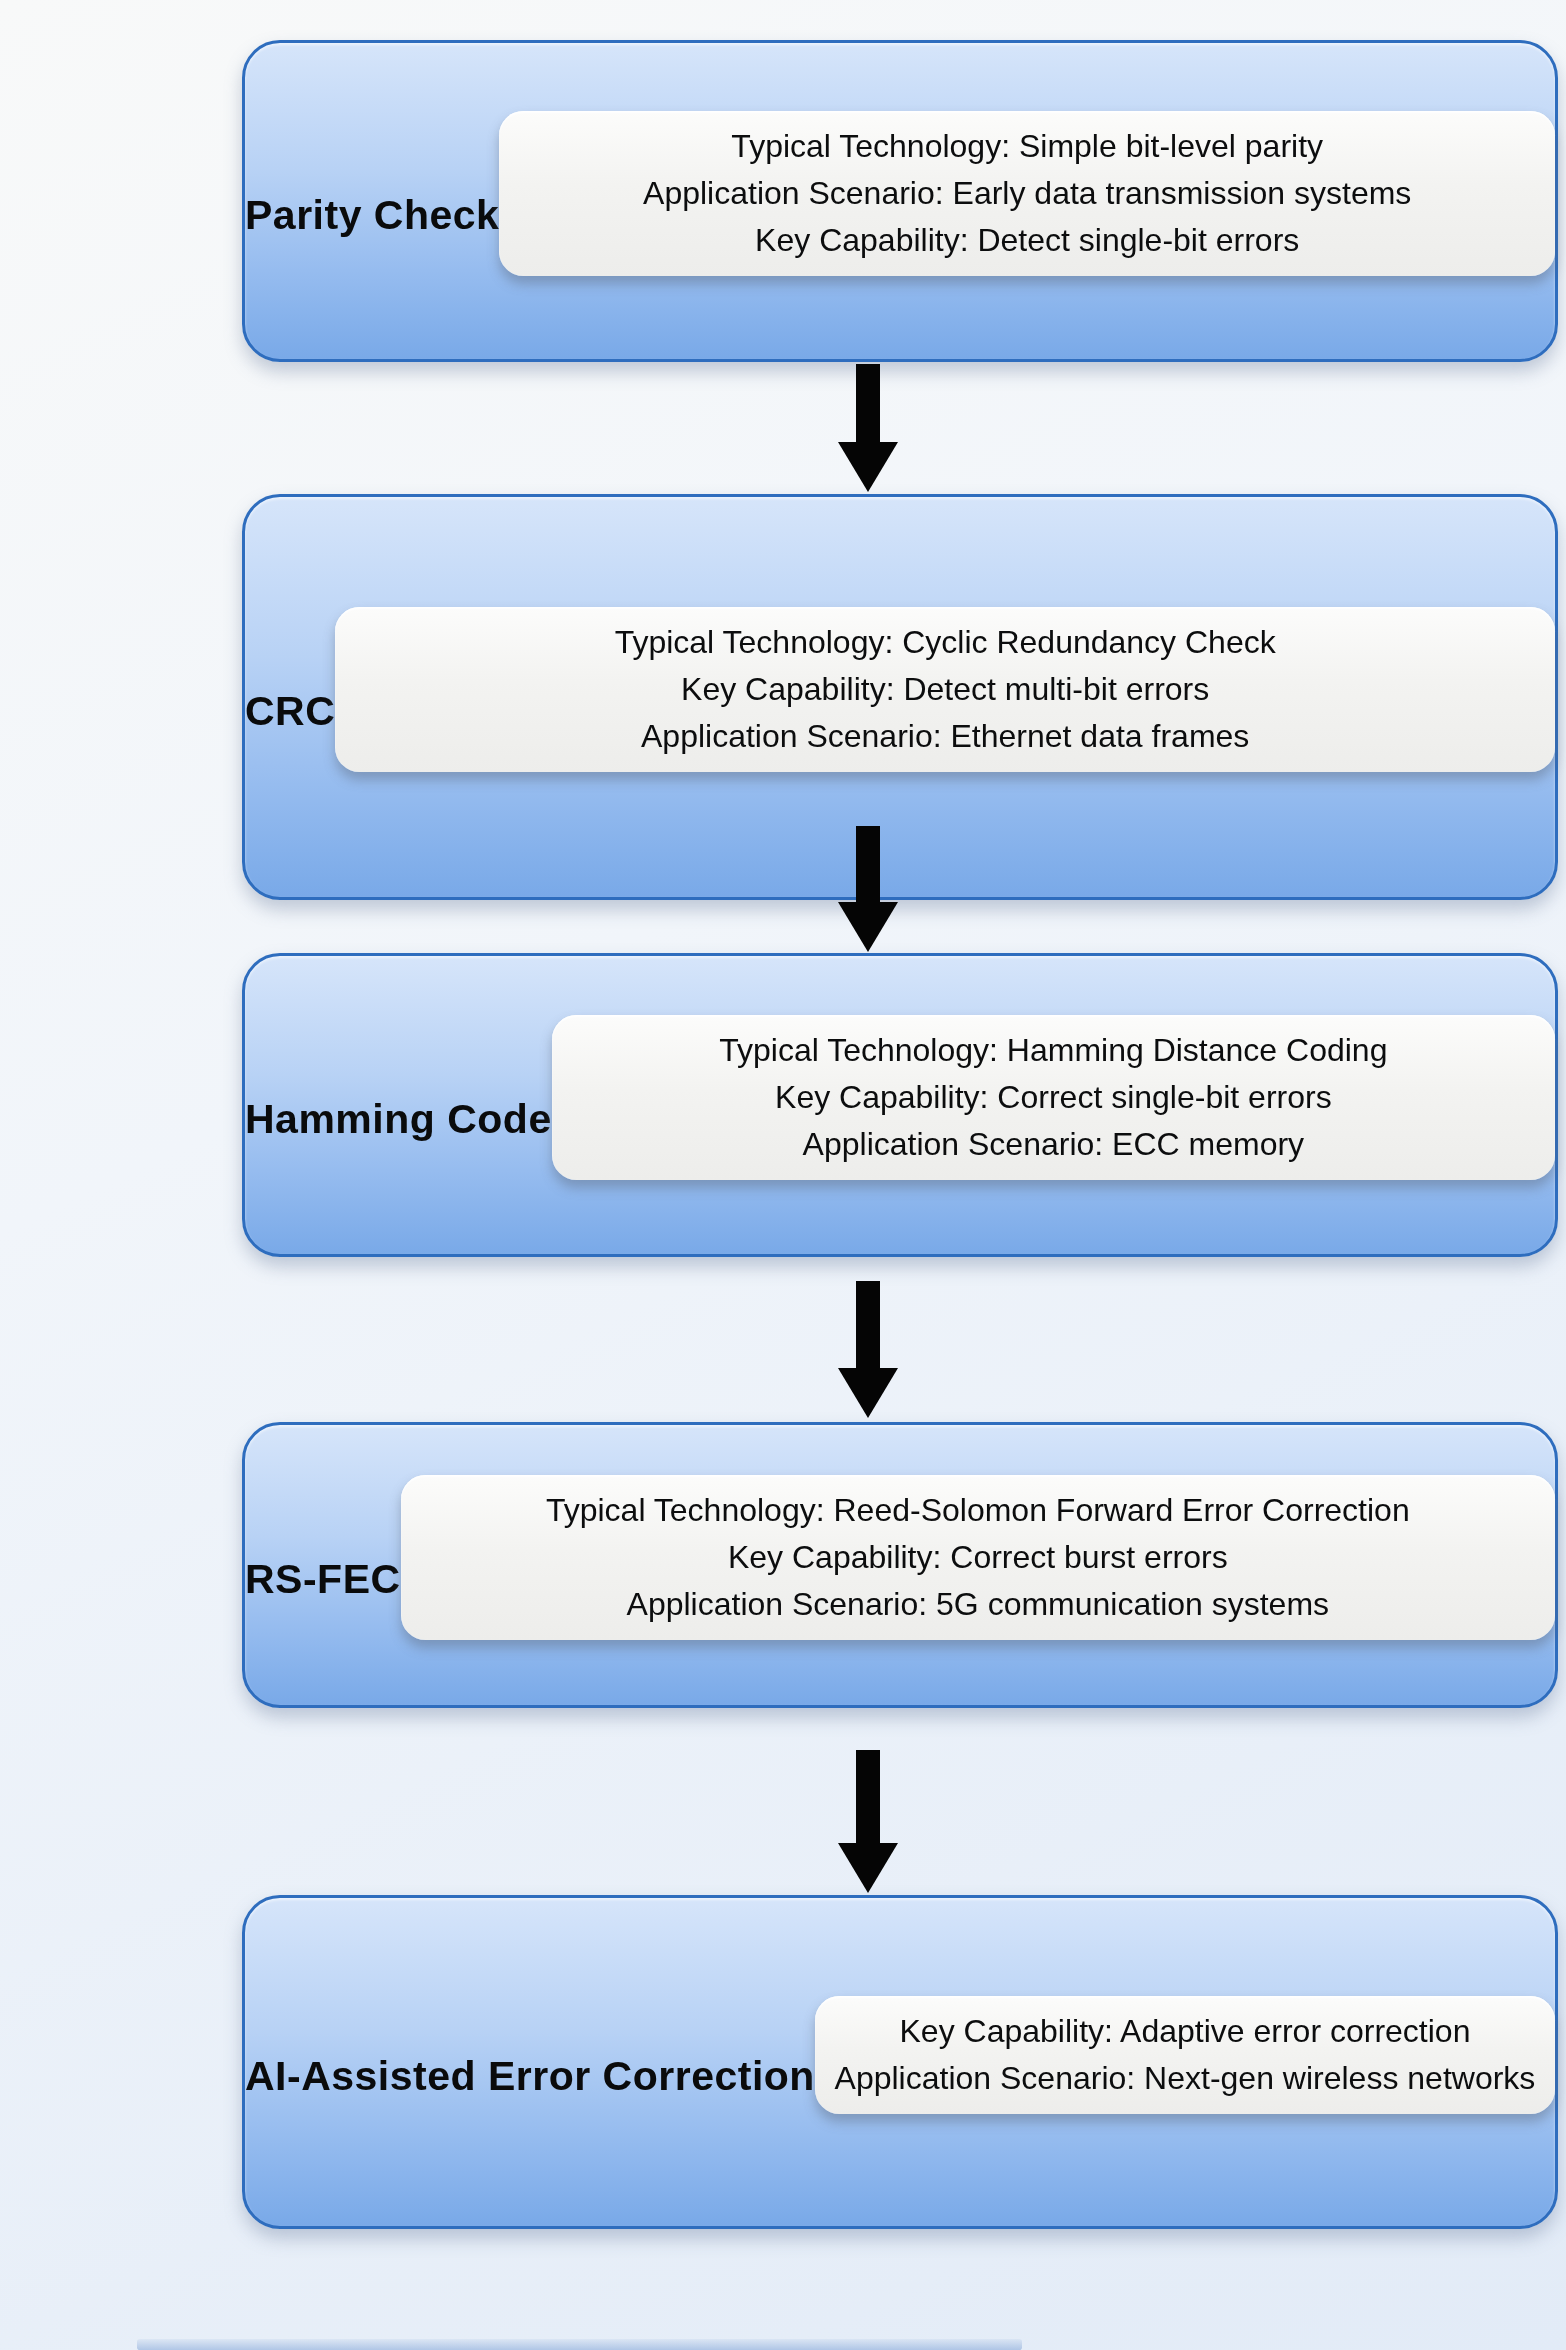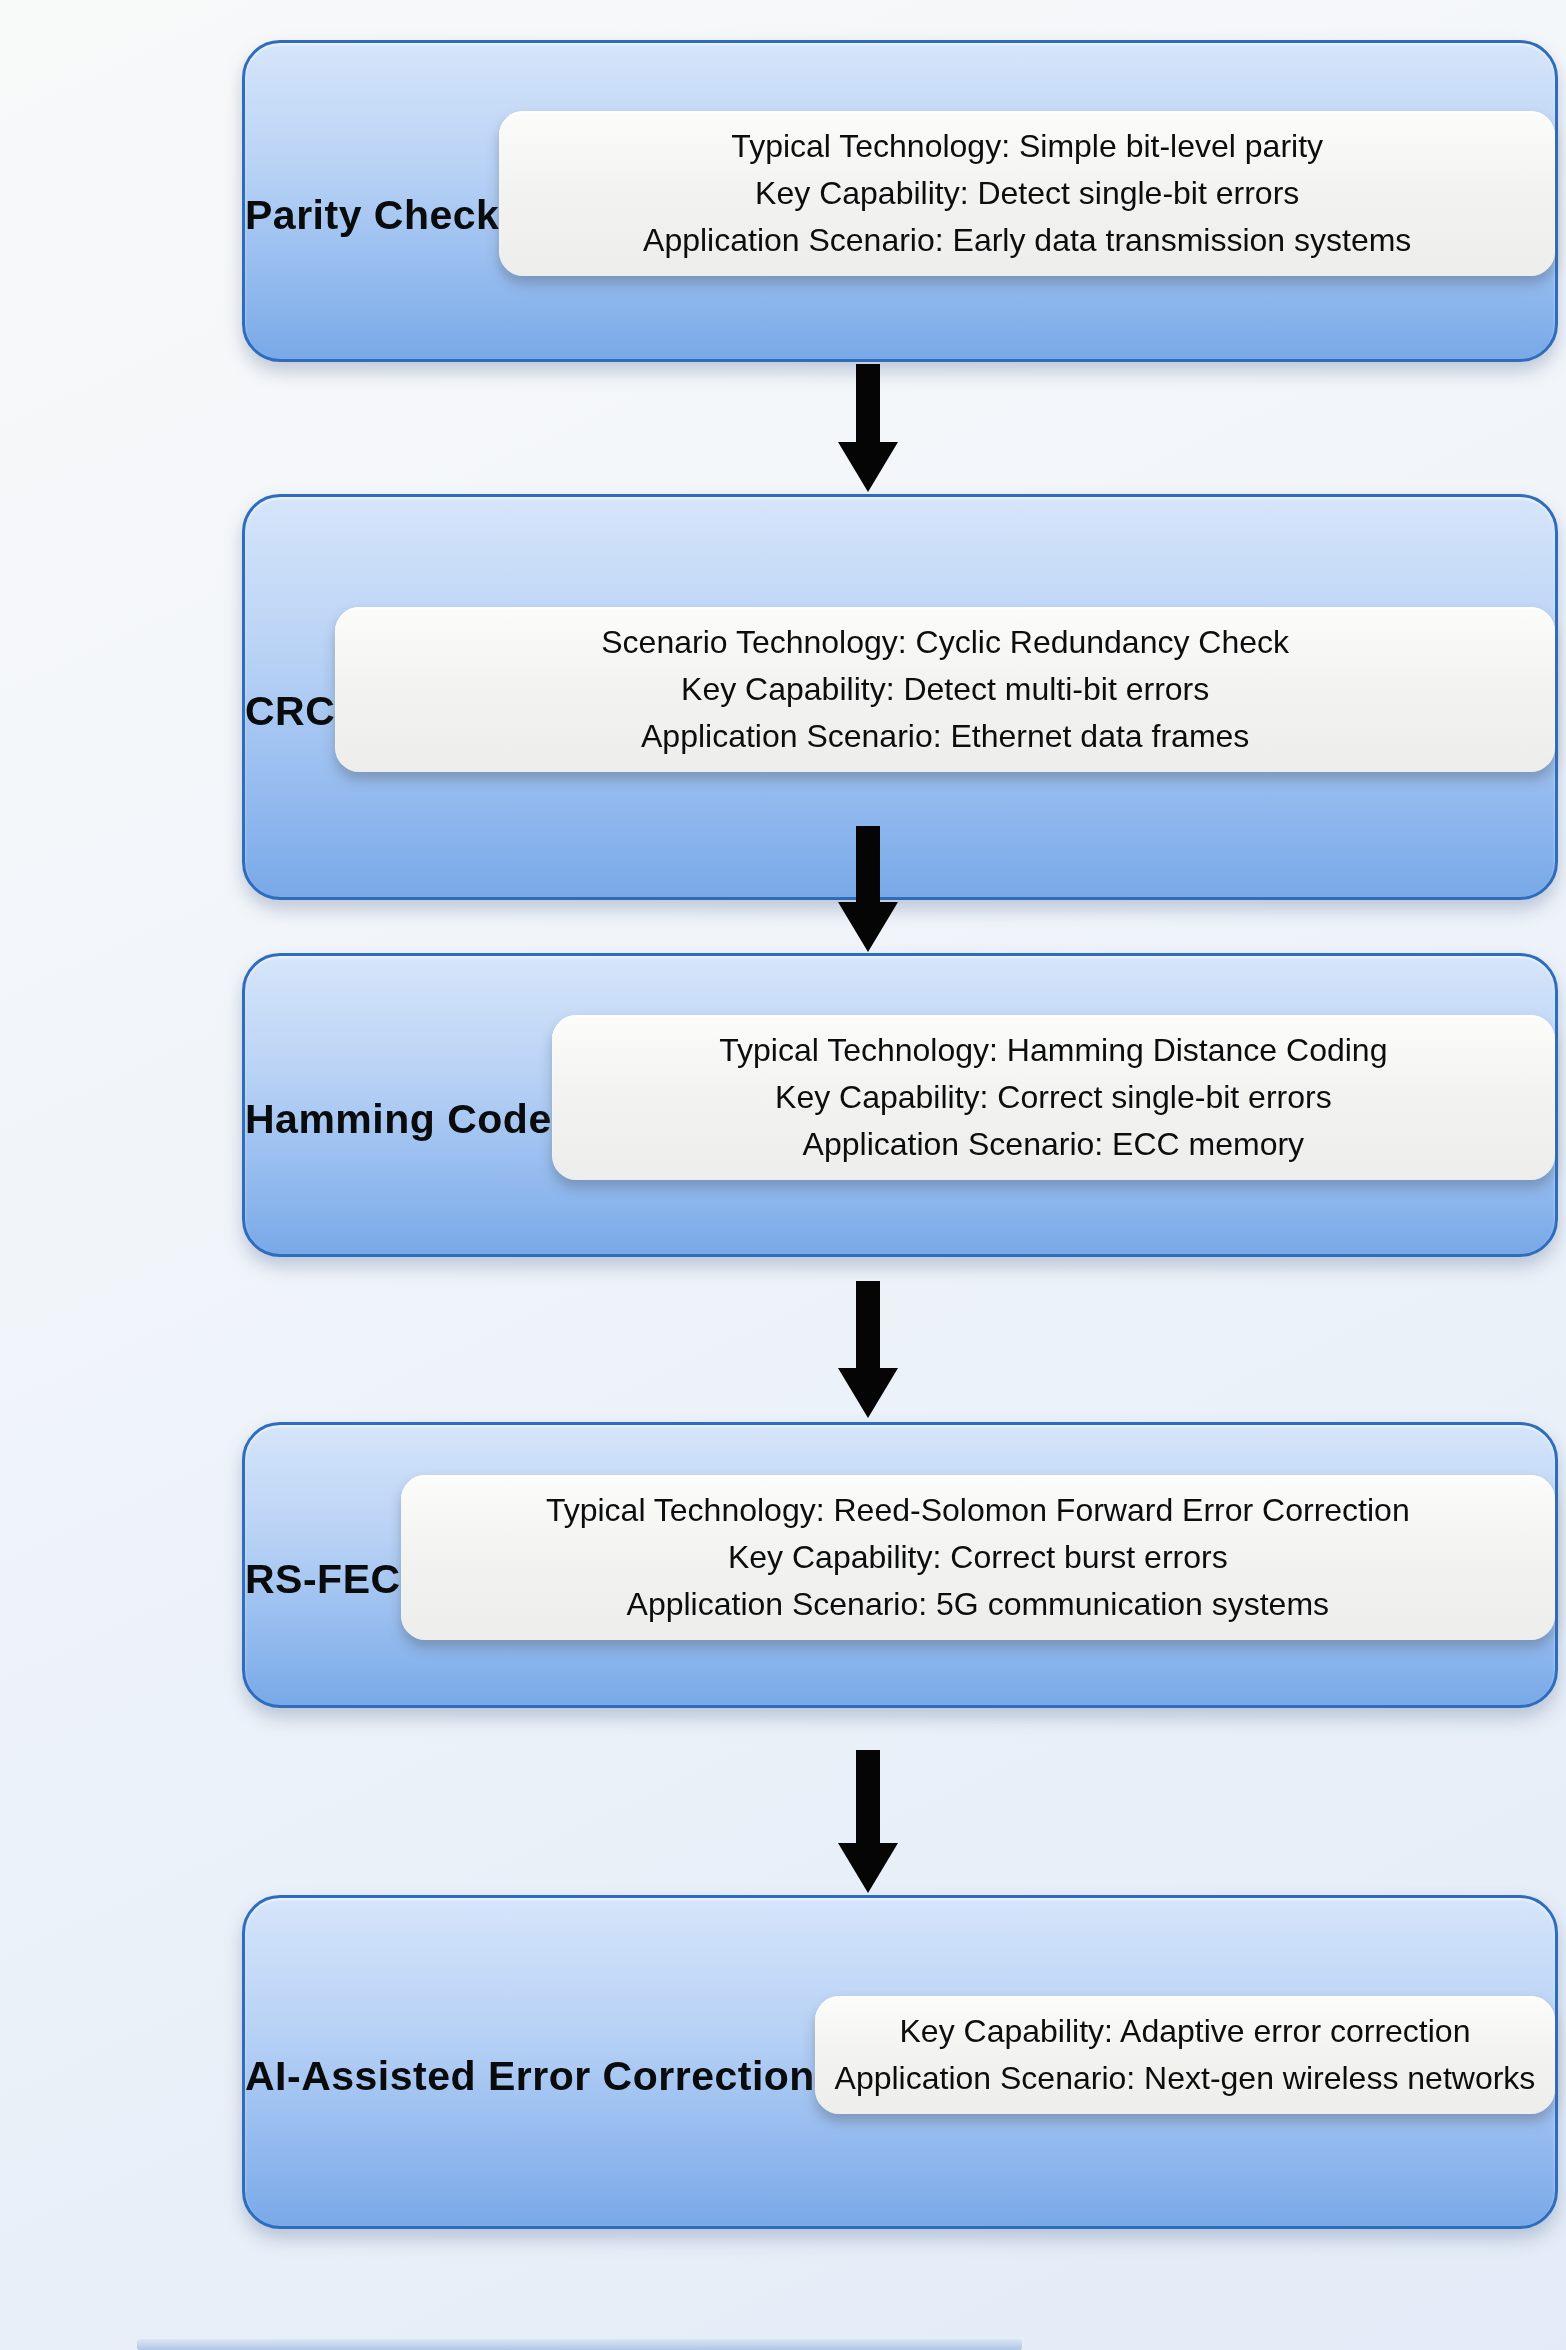--- a/index.html
+++ b/index.html
@@ -107,34 +107,34 @@
 </style>
 </head>
 <body>
 
 <div class="stage">
 
   <div class="node n1">
     <div class="node-title">Parity Check</div>
     <div class="node-panel">
       <div class="node-line">Typical Technology: Simple bit-level parity</div>
+      <div class="node-line">Application Scenario: Early data transmission systems</div>
       <div class="node-line">Key Capability: Detect single-bit errors</div>
-      <div class="node-line">Application Scenario: Early data transmission systems</div>
     </div>
   </div>
 
   <div class="arrow a1">
     <div class="arrow-shaft"></div>
     <div class="arrow-head"></div>
   </div>
 
   <div class="node n2">
     <div class="node-title">CRC</div>
     <div class="node-panel">
-      <div class="node-line">Scenario Technology: Cyclic Redundancy Check</div>
+      <div class="node-line">Typical Technology: Cyclic Redundancy Check</div>
       <div class="node-line">Key Capability: Detect multi-bit errors</div>
       <div class="node-line">Application Scenario: Ethernet data frames</div>
     </div>
   </div>
 
   <div class="arrow a2">
     <div class="arrow-shaft"></div>
     <div class="arrow-head"></div>
   </div>
 

